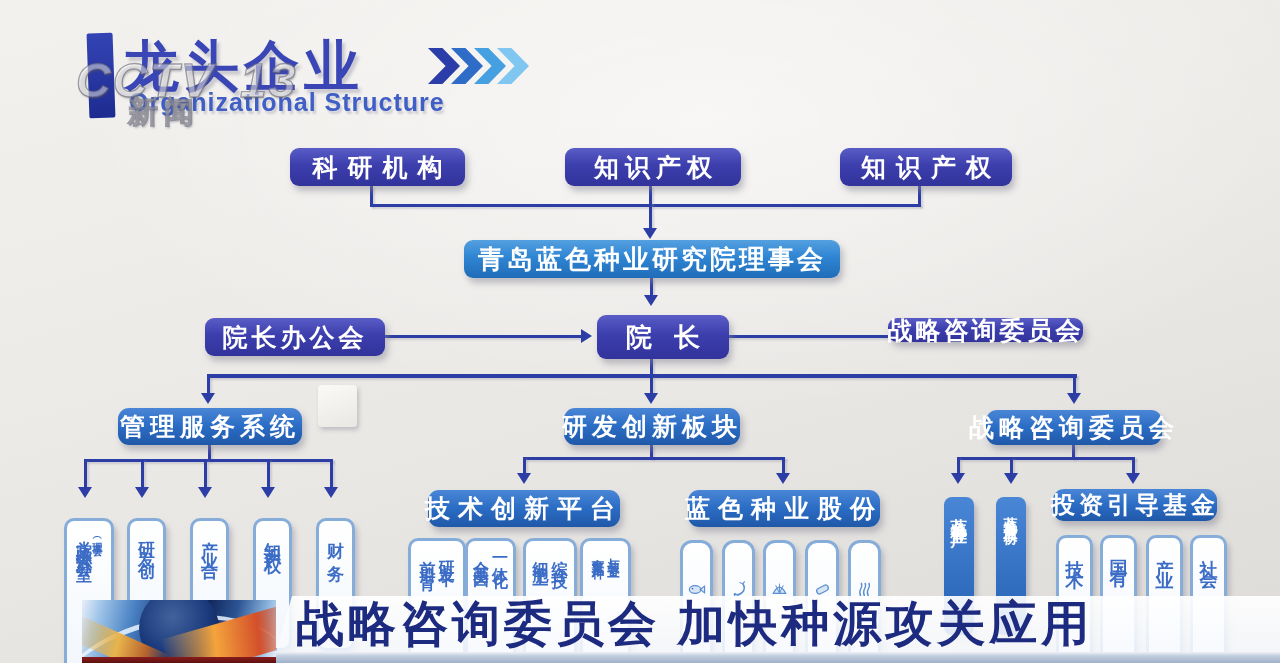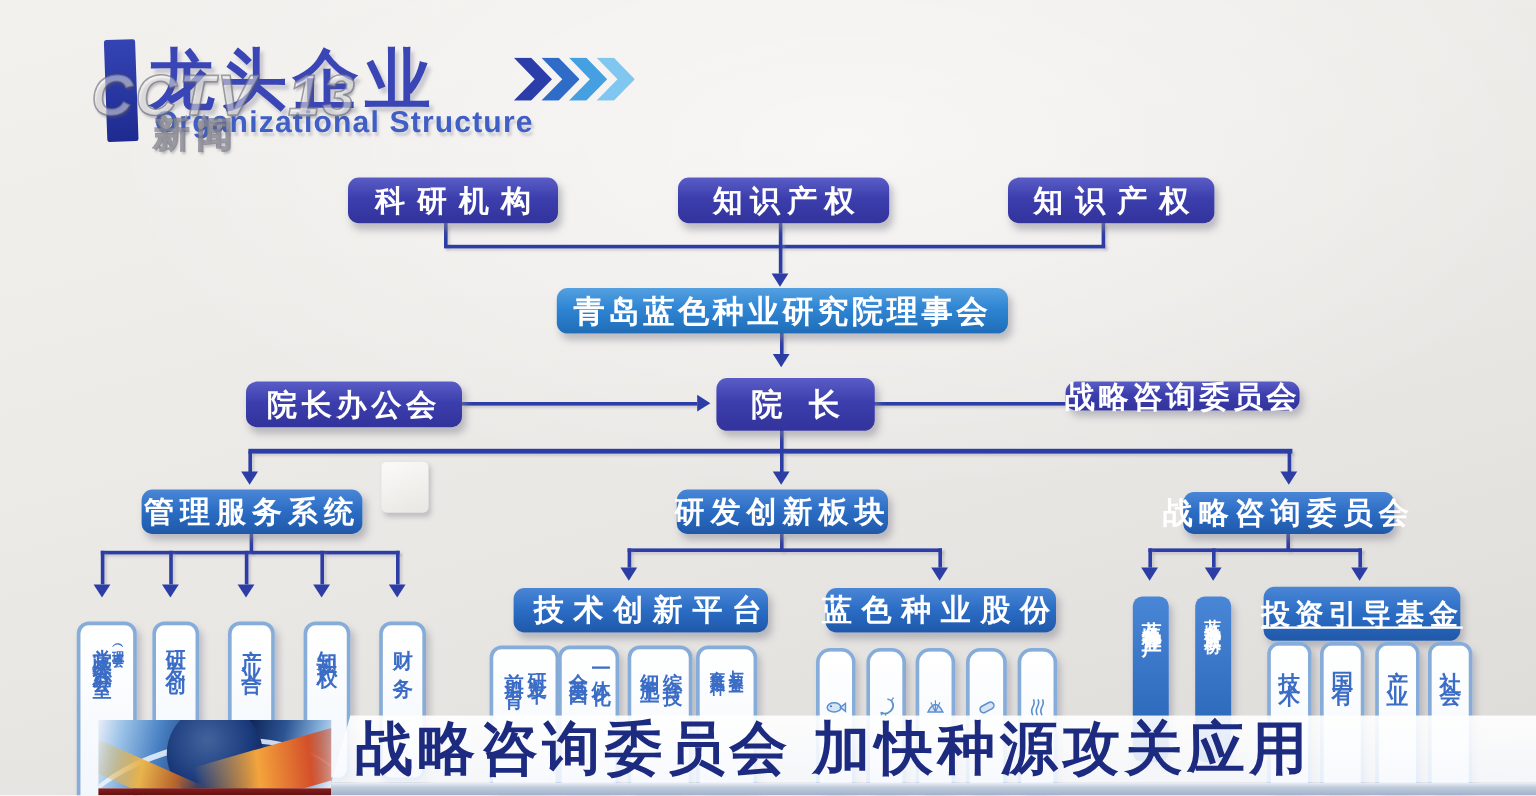--- a/index.html
+++ b/index.html
@@ -22,21 +22,21 @@
   
   .wm{position:absolute;z-index:40;font-weight:900;color:rgba(255,255,255,.45);
     -webkit-text-stroke:1.3px rgba(100,100,115,.6);text-shadow:1px 2px 2px rgba(90,90,100,.35);}
   .wm-main{left:76px;top:53px;font-size:48px;font-style:italic;letter-spacing:2px;}
   .wm-sub{left:128px;top:92px;font-size:30px;letter-spacing:6px;}
   
   .node{position:absolute;display:flex;align-items:center;justify-content:center;
     color:#fff;font-weight:700;white-space:nowrap;border-radius:9px;
     box-shadow:3px 5px 6px rgba(135,135,150,.5);z-index:3;}
   .navy{background:linear-gradient(180deg,#5a5cc6 0%,#3c3ead 45%,#32339b 100%);}
-  .blue{background:linear-gradient(180deg,#4a86d6 0%,#2a6cc4 50%,#2058a8 100%);}
+  .blue{background:linear-gradient(180deg,#4a86d6 0%,#2a6cc4 50%,#2058a8 100%);border-radius:11px;}
   .council{background:linear-gradient(180deg,#54a0e0 0%,#2f85d3 45%,#1f6cb8 100%);}
   .vbox{position:absolute;display:flex;justify-content:center;padding-top:7px;
     background:linear-gradient(180deg,#ffffff,#f1f6fc);border:3px solid #86acda;border-radius:10px;
     box-shadow:3px 5px 5px rgba(140,140,155,.45);color:#3b6cc6;font-weight:700;z-index:3;}
   .vblue{position:absolute;display:flex;justify-content:center;padding-top:8px;
     background:linear-gradient(180deg,#4a86d6,#2561b4);border-radius:8px;
     box-shadow:3px 5px 5px rgba(140,140,155,.5);color:#fff;font-weight:700;z-index:3;}
   .vtext{writing-mode:vertical-rl;line-height:1;}
   
   .cl{position:absolute;background:#2c3da5;z-index:2;box-shadow:2px 2px 2px rgba(150,150,165,.35);}
@@ -116,27 +116,27 @@
   <div class="node blue" style="left:118px;top:408px;width:184px;height:37px;font-size:25px;letter-spacing:5px;">
     <span>管理服务系统</span>
     </div>
   <div class="node blue" style="left:564px;top:408px;width:176px;height:37px;font-size:25px;letter-spacing:5px;">
     <span>研发创新板块</span>
     </div>
   <div class="node blue" style="left:986px;top:410px;width:176px;height:35px;font-size:25px;letter-spacing:5px;">
     <span>战略咨询委员会</span>
     </div>
 
-  <div class="node blue" style="left:428px;top:490px;width:192px;height:37px;font-size:25px;letter-spacing:8px;padding-left:20px;">
+  <div class="node blue" style="left:428px;top:490px;width:192px;height:37px;font-size:25px;letter-spacing:8px;">
     <span>技术创新平台</span>
     </div>
   <div class="node blue" style="left:688px;top:490px;width:192px;height:37px;font-size:25px;letter-spacing:8px;">
     <span>蓝色种业股份</span>
     </div>
-  <div class="node blue" style="left:1053px;top:489px;width:164px;height:45px;font-size:24px;letter-spacing:4px;text-decoration:underline;">
+  <div class="node blue" style="left:1053px;top:489px;width:164px;height:32px;font-size:24px;letter-spacing:4px;">
     <span>投资引导基金</span>
     </div>
 
   <div class="cl" style="left:370px;top:186px;width:3px;height:20px;"></div>
   <div class="cl" style="left:918px;top:186px;width:3px;height:20px;"></div>
   <div class="cl" style="left:370px;top:204px;width:551px;height:3px;"></div>
   <div class="cl" style="left:649px;top:186px;width:3px;height:42px;"></div>
   <div class="arr down" style="left:643px;top:228px;"></div>
   <div class="cl" style="left:650px;top:277px;width:3px;height:18px;"></div>
   <div class="arr down" style="left:644px;top:295px;"></div>

